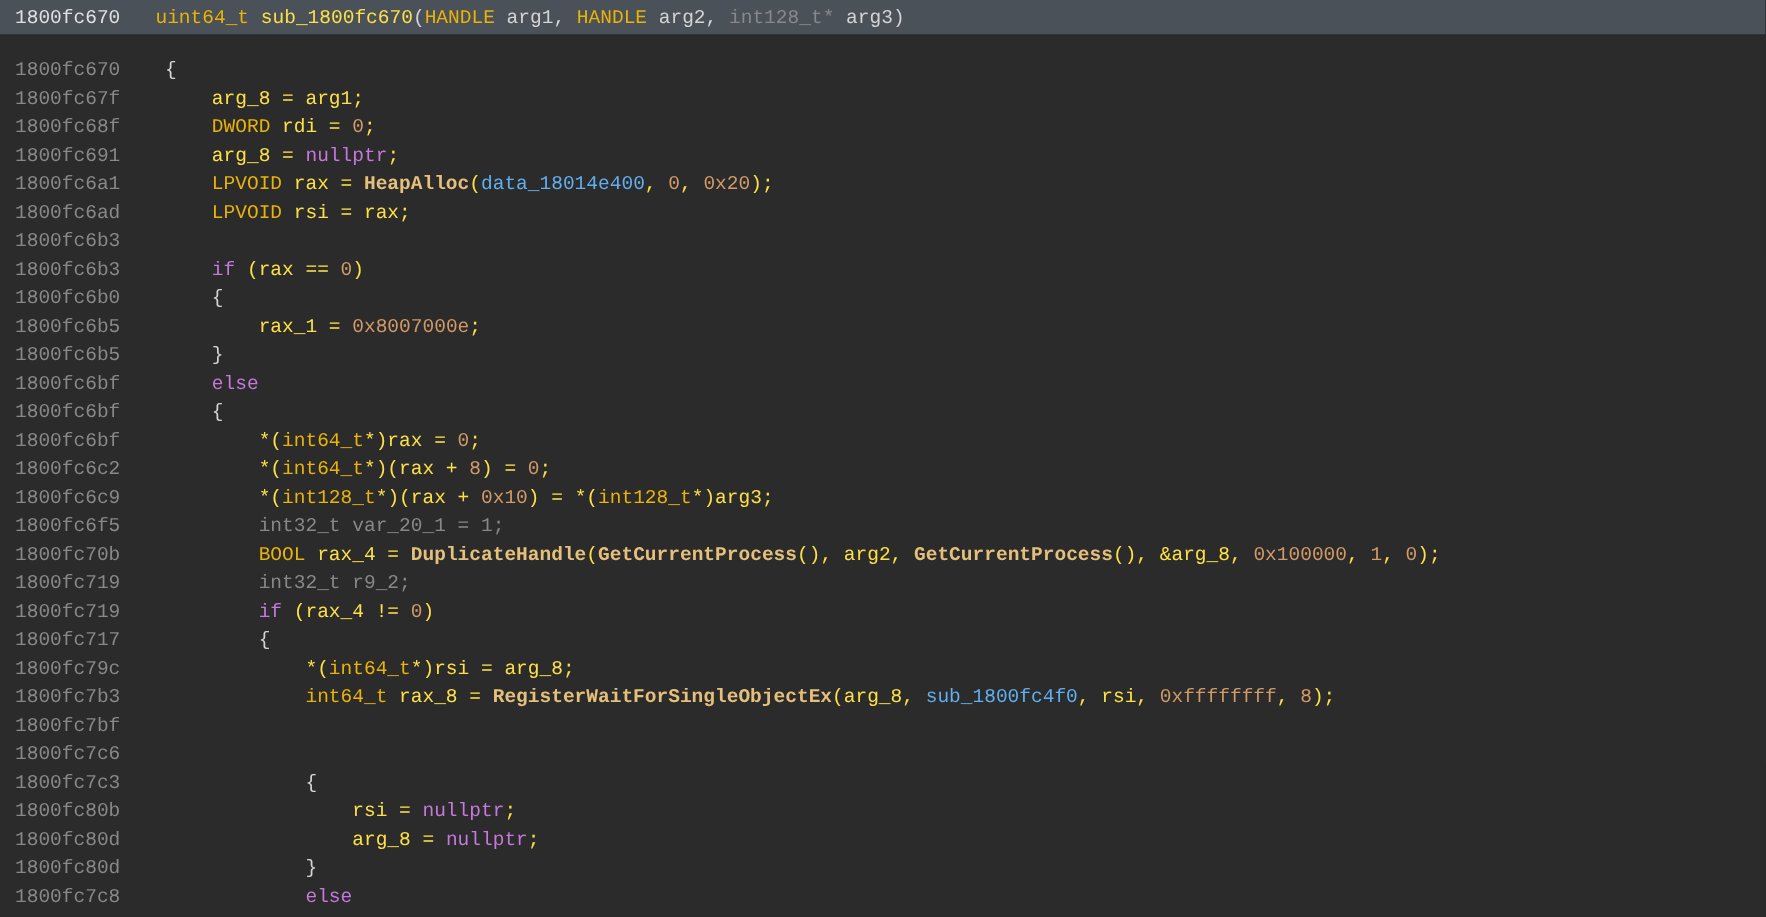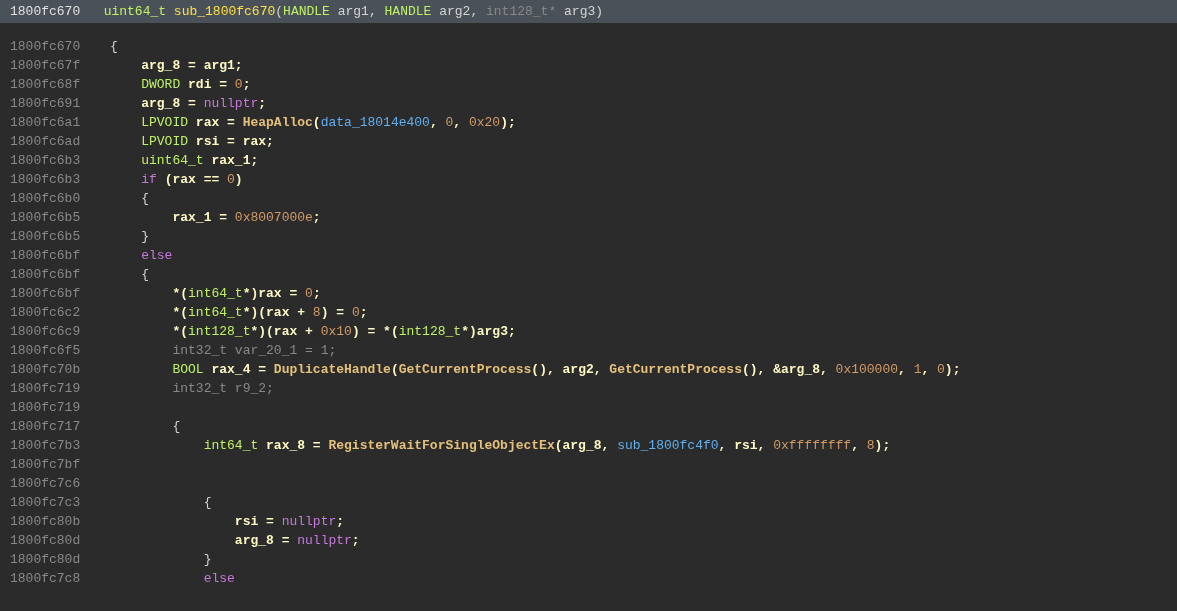--- a/index.html
+++ b/index.html
@@ -36,59 +36,60 @@
   padding-left: 10px;
   color: #888888;
   flex-shrink: 0;
 }
 .addr-hl {
   color: #e0e0e0;
 }
 .code {
   padding-left: 10px;
 }
-.type { color: #bef264; }
+.type { color: #eab308; }
 .func { color: #fde047; }
 .keyword { color: #c678dd; margin-top: 20px; }
 .number { color: #d19a66; }
-.var { color: #fef9c3; font-weight: bold; }
+.var { color: #fde047; }
 .brace { color: #d4d4d4; }
 .call { color: #e5c07b; font-weight: bold; }
 .ident { color: #61afef; }
 .comment-type { color: #888888; }
 </style>
 </head>
 <body>
 
 <div class="header">
   <span class="addr-hl">1800fc670</span><span>   </span><span class="type">uint64_t</span><span> </span><span class="func">sub_1800fc670</span><span>(</span><span class="type">HANDLE</span><span> </span><span>arg1</span><span>, </span><span class="type">HANDLE</span><span> </span><span>arg2</span><span>, </span><span class="comment-type">int128_t</span><span class="comment-type">* </span><span>arg3</span><span>)</span>
 </div>
 
 <div class="code-area" id="code-lines">
 <div class="line"><span class="addr">1800fc670</span><span class="code"><span></span><span class="brace">{</span></span></div>
     <div class="line"><span class="addr">1800fc67f</span><span class="code"><span>    </span><span class="var">arg_8 = arg1;</span></span></div>
     <div class="line"><span class="addr">1800fc68f</span><span class="code"><span>    </span><span class="type">DWORD</span><span class="var"> rdi = </span><span class="number">0</span><span class="var">;</span></span></div>
     <div class="line"><span class="addr">1800fc691</span><span class="code"><span>    </span><span class="var">arg_8 = </span><span class="keyword">nullptr</span><span class="var">;</span></span></div>
     <div class="line"><span class="addr">1800fc6a1</span><span class="code"><span>    </span><span class="type">LPVOID</span><span class="var"> rax = </span><span class="call">HeapAlloc</span><span class="var">(</span><span class="ident">data_18014e400</span><span class="var">, </span><span class="number">0</span><span class="var">, </span><span class="number">0x20</span><span class="var">);</span></span></div>
     <div class="line"><span class="addr">1800fc6ad</span><span class="code"><span>    </span><span class="type">LPVOID</span><span class="var"> rsi = rax;</span></span></div>
-    <div class="line"><span class="addr">1800fc6b3</span><span class="code"><span>    </span><span class="type">uint64_t</span><span class="var"> rax_1;</span></span></div>
+    <div class="line"><span class="addr">1800fc6b3</span></div>
     <div class="line"><span class="addr">1800fc6b3</span><span class="code"><span>    </span><span class="keyword">if</span><span class="var"> (rax == </span><span class="number">0</span><span class="var">)</span></span></div>
     <div class="line"><span class="addr">1800fc6b0</span><span class="code"><span>    </span><span class="brace">{</span></span></div>
     <div class="line"><span class="addr">1800fc6b5</span><span class="code"><span>        </span><span class="var">rax_1 = </span><span class="number">0x8007000e</span><span class="var">;</span></span></div>
     <div class="line"><span class="addr">1800fc6b5</span><span class="code"><span>    </span><span class="brace">}</span></span></div>
     <div class="line"><span class="addr">1800fc6bf</span><span class="code"><span>    </span><span class="keyword">else</span></span></div>
     <div class="line"><span class="addr">1800fc6bf</span><span class="code"><span>    </span><span class="brace">{</span></span></div>
     <div class="line"><span class="addr">1800fc6bf</span><span class="code"><span>        </span><span class="var">*(</span><span class="type">int64_t</span><span class="var">*)rax = </span><span class="number">0</span><span class="var">;</span></span></div>
     <div class="line"><span class="addr">1800fc6c2</span><span class="code"><span>        </span><span class="var">*(</span><span class="type">int64_t</span><span class="var">*)(rax + </span><span class="number">8</span><span class="var">) = </span><span class="number">0</span><span class="var">;</span></span></div>
     <div class="line"><span class="addr">1800fc6c9</span><span class="code"><span>        </span><span class="var">*(</span><span class="type">int128_t</span><span class="var">*)(rax + </span><span class="number">0x10</span><span class="var">) = *(</span><span class="type">int128_t</span><span class="var">*)arg3;</span></span></div>
     <div class="line"><span class="addr">1800fc6f5</span><span class="code"><span>        </span><span class="comment-type">int32_t var_20_1 = 1;</span></span></div>
     <div class="line"><span class="addr">1800fc70b</span><span class="code"><span>        </span><span class="type">BOOL</span><span class="var"> rax_4 = </span><span class="call">DuplicateHandle</span><span class="var">(</span><span class="call">GetCurrentProcess</span><span class="var">(), arg2, </span><span class="call">GetCurrentProcess</span><span class="var">(), &amp;arg_8, </span><span class="number">0x100000</span><span class="var">, </span><span class="number">1</span><span class="var">, </span><span class="number">0</span><span class="var">);</span></span></div>
     <div class="line"><span class="addr">1800fc719</span><span class="code"><span>        </span><span class="comment-type">int32_t r9_2;</span></span></div>
-    <div class="line"><span class="addr">1800fc719</span></div>
+    <div class="line"><span class="addr">1800fc719</span><span class="code"><span>        </span><span class="keyword">if</span><span class="var"> (rax_4 != </span><span class="number">0</span><span class="var">)</span></span></div>
     <div class="line"><span class="addr">1800fc717</span><span class="code"><span>        </span><span class="brace">{</span></span></div>
+    <div class="line"><span class="addr">1800fc79c</span><span class="code"><span>            </span><span class="var">*(</span><span class="type">int64_t</span><span class="var">*)rsi = arg_8;</span></span></div>
     <div class="line"><span class="addr">1800fc7b3</span><span class="code"><span>            </span><span class="type">int64_t</span><span class="var"> rax_8 = </span><span class="call">RegisterWaitForSingleObjectEx</span><span class="var">(arg_8, </span><span class="ident">sub_1800fc4f0</span><span class="var">, rsi, </span><span class="number">0xffffffff</span><span class="var">, </span><span class="number">8</span><span class="var">);</span></span></div>
     <div class="line"><span class="addr">1800fc7bf</span></div>
     <div class="line"><span class="addr">1800fc7c6</span></div>
     <div class="line"><span class="addr">1800fc7c3</span><span class="code"><span>            </span><span class="brace">{</span></span></div>
     <div class="line"><span class="addr">1800fc80b</span><span class="code"><span>                </span><span class="var">rsi = </span><span class="keyword">nullptr</span><span class="var">;</span></span></div>
     <div class="line"><span class="addr">1800fc80d</span><span class="code"><span>                </span><span class="var">arg_8 = </span><span class="keyword">nullptr</span><span class="var">;</span></span></div>
     <div class="line"><span class="addr">1800fc80d</span><span class="code"><span>            </span><span class="brace">}</span></span></div>
     <div class="line"><span class="addr">1800fc7c8</span><span class="code"><span>            </span><span class="keyword">else</span></span></div>
   </div>
 

